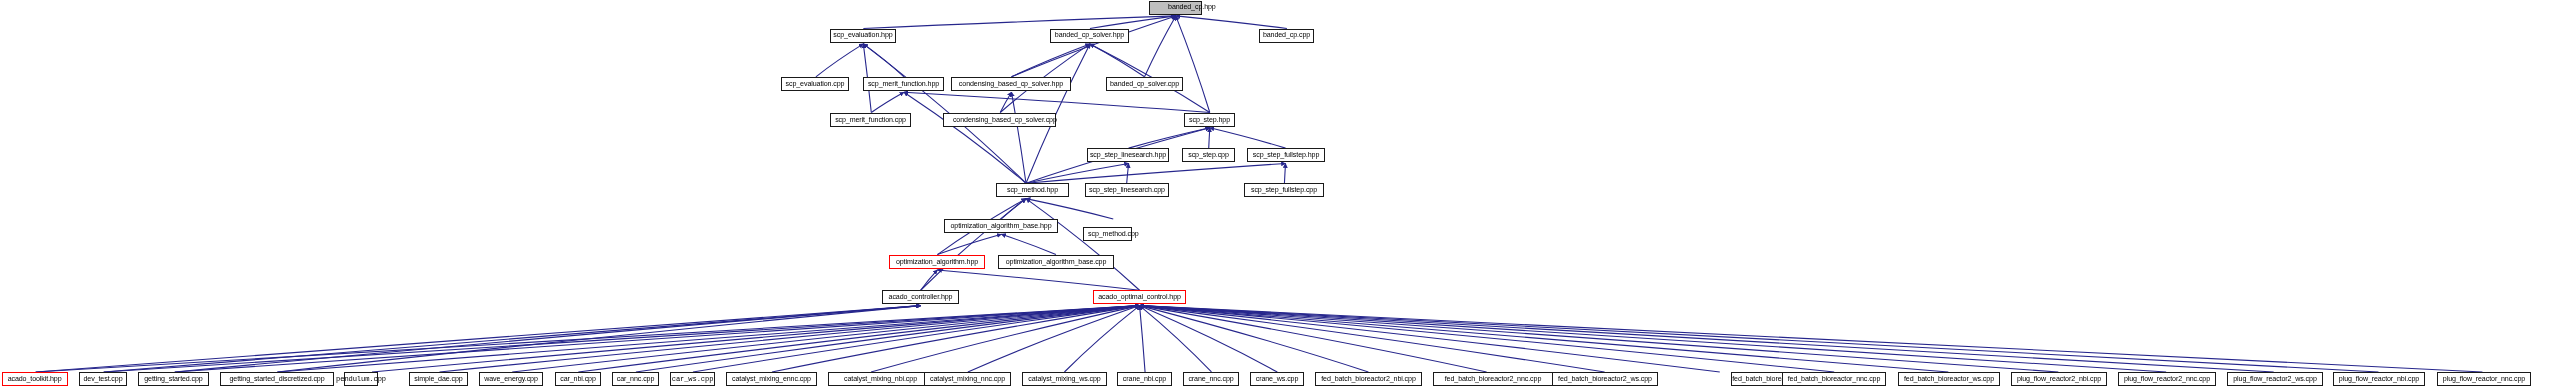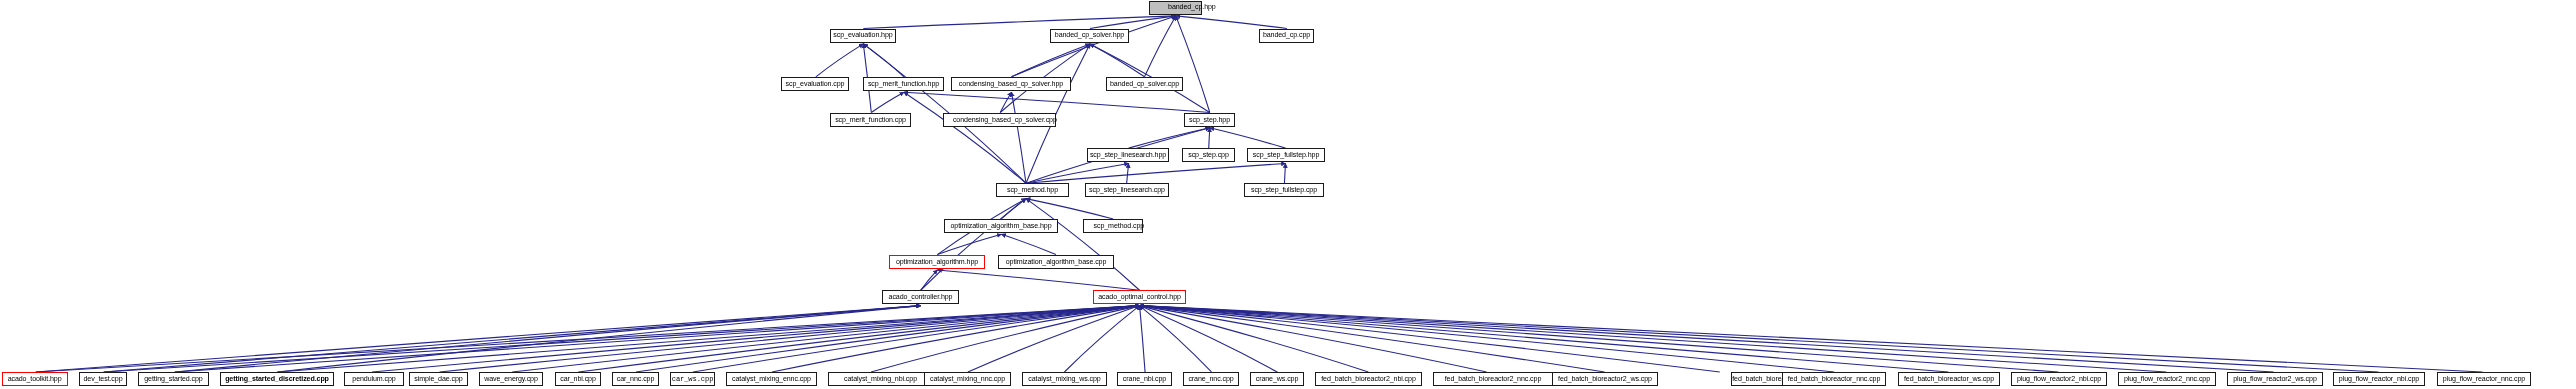--- a/index.html
+++ b/index.html
@@ -143,30 +143,30 @@
       <div class="node" style="left: 830px; top: 113px; width: 81px;">scp_merit_function.cpp</div>
       <div class="node" style="left: 943px; top: 113px; width: 113px; padding-left: 14px;">condensing_based_cp_solver.cpp</div>
       <div class="node" style="left: 1184px; top: 113px; width: 51px;">scp_step.hpp</div>
       <div class="node" style="left: 1087px; top: 148px; width: 82px;">scp_step_linesearch.hpp</div>
       <div class="node" style="left: 1182px; top: 148px; width: 53px;">scp_step.cpp</div>
       <div class="node" style="left: 1247px; top: 148px; width: 78px;">scp_step_fullstep.hpp</div>
       <div class="node" style="left: 996px; top: 183px; width: 73px;">scp_method.hpp</div>
       <div class="node" style="left: 1085px; top: 183px; width: 84px;">scp_step_linesearch.cpp</div>
       <div class="node" style="left: 1244px; top: 183px; width: 80px;">scp_step_fullstep.cpp</div>
       <div class="node" style="left: 944px; top: 219px; width: 114px;">optimization_algorithm_base.hpp</div>
-      <div class="node" style="left: 1083px; top: 219px; width: 60px; padding-left: 15px;">scp_method.cpp</div>
+      <div class="node" style="left: 1083px; top: 227px; width: 49px; padding-left: 15px;">scp_method.cpp</div>
       <div class="node highlight" style="left: 889px; top: 255px; width: 96px;">optimization_algorithm.hpp</div>
       <div class="node" style="left: 998px; top: 255px; width: 116px;">optimization_algorithm_base.cpp</div>
       <div class="node" style="left: 882px; top: 290px; width: 77px;">acado_controller.hpp</div>
       <div class="node highlight" style="left: 1093px; top: 290px; width: 93px;">acado_optimal_control.hpp</div>
       <div class="node highlight" style="left: 1.6px; top: 372px; width: 66px;">acado_toolkit.hpp</div>
       <div class="node" style="left: 79px; top: 372px; width: 48px;">dev_test.cpp</div>
       <div class="node" style="left: 138px; top: 372px; width: 71px;">getting_started.cpp</div>
-      <div class="node" style="left: 220px; top: 372px; width: 114px; font-weight: bold;">getting_started_discretized.cpp</div>
-      <div class="node" style="left: 344px; top: 372px; width: 60px;">pendulum.cpp</div>
+      <div class="node" style="left: 220px; top: 372px; width: 114px;">getting_started_discretized.cpp</div>
+      <div class="node" style="left: 344px; top: 372px; width: 34px; font-family: Liberation Mono, monospace;">pendulum.cpp</div>
       <div class="node" style="left: 409px; top: 372px; width: 59px;">simple_dae.cpp</div>
       <div class="node" style="left: 479px; top: 372px; width: 64px;">wave_energy.cpp</div>
       <div class="node" style="left: 555px; top: 372px; width: 46px;">car_nbi.cpp</div>
       <div class="node" style="left: 612px; top: 372px; width: 47px;">car_nnc.cpp</div>
       <div class="node" style="left: 670px; top: 372px; width: 45px; font-family: Liberation Mono, monospace;">car_ws.cpp</div>
       <div class="node" style="left: 726px; top: 372px; width: 91px;">catalyst_mixing_ennc.cpp</div>
       <div class="node" style="left: 828px; top: 372px; width: 105px;">catalyst_mixing_nbi.cpp</div>
       <div class="node" style="left: 924px; top: 372px; width: 87px;">catalyst_mixing_nnc.cpp</div>
       <div class="node" style="left: 1022px; top: 372px; width: 85px;">catalyst_mixing_ws.cpp</div>
       <div class="node" style="left: 1117px; top: 372px; width: 55px;">crane_nbi.cpp</div>

